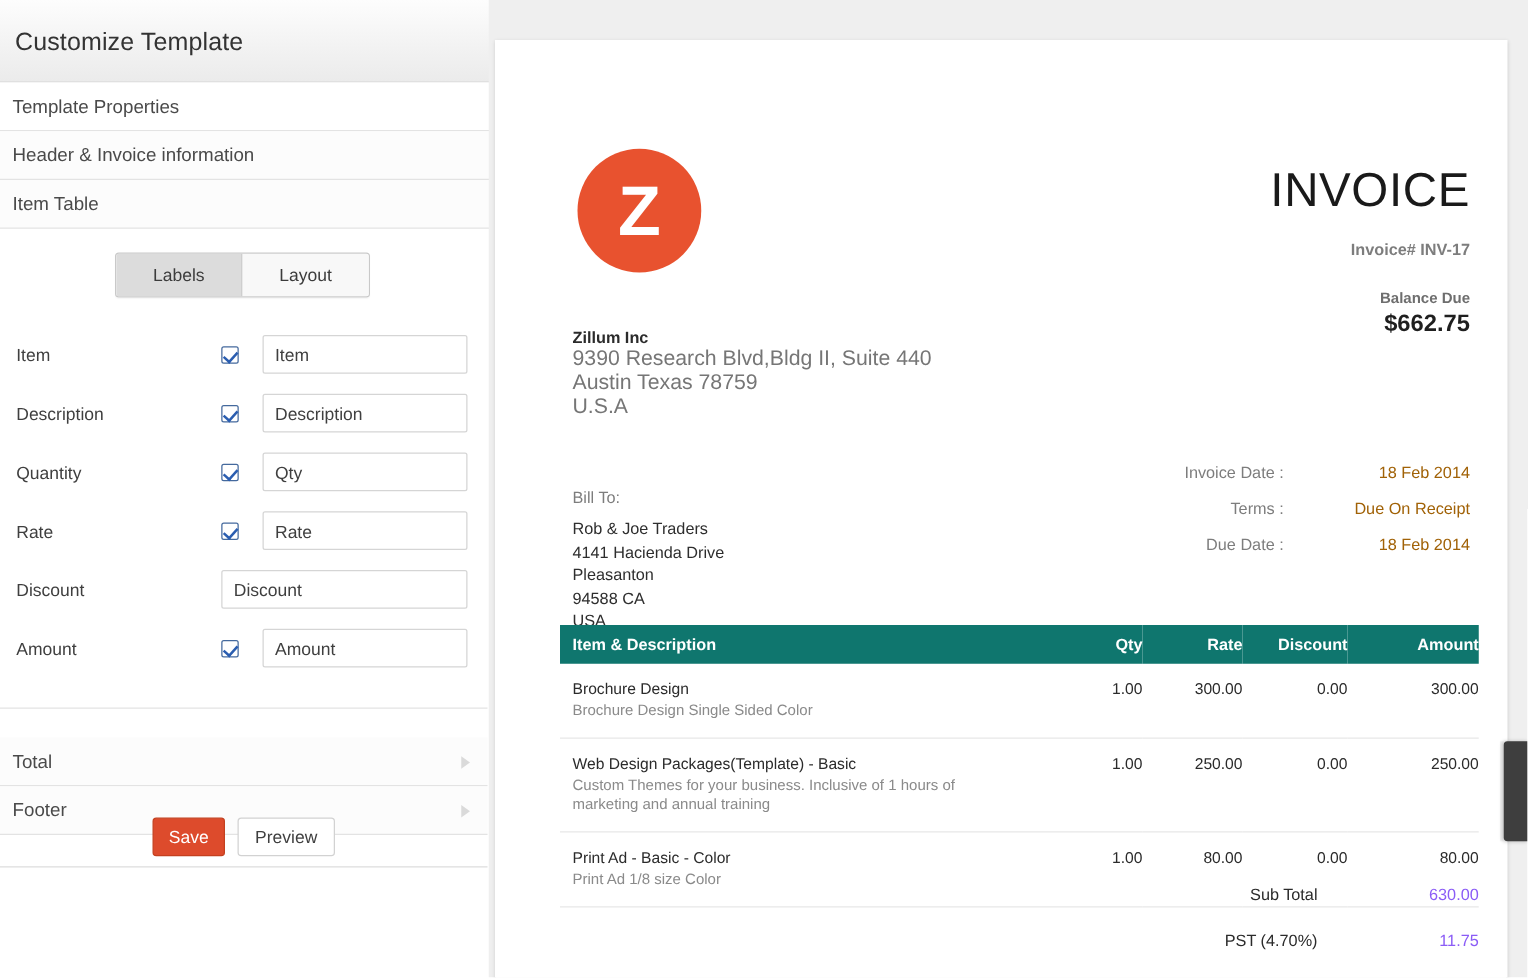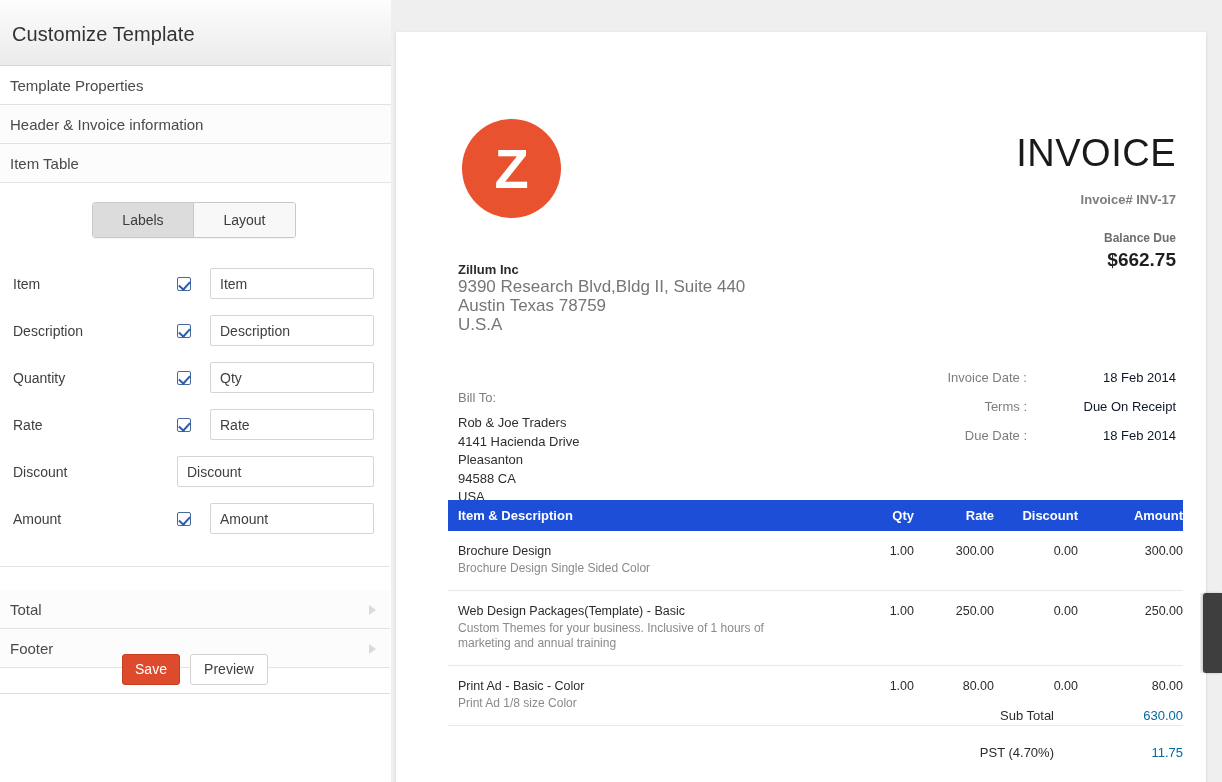--- a/index.html
+++ b/index.html
@@ -215,31 +215,31 @@
   .meta-row {
     display: flex; justify-content: flex-end;
     align-items: baseline;
     height: 29px;
   }
   .meta-key {
     font-size: 13px; color: #7d7d7d;
     text-align: right; padding-right: 45px;
   }
   .meta-val {
-    font-size: 13px; color: #0f172a;
+    font-size: 13px; color: #a16207;
     width: 104px; text-align: right;
   }
 
   .itable {
     position: absolute; left: 52px; top: 468px;
     width: 735px;
     border-collapse: collapse;
   }
   .itable thead th {
-    background: #1d4ed8;
+    background: #0f766e;
     color: #ffffff;
     font-size: 13px; font-weight: 700;
     padding: 8px 0;
     height: 30px;
   }
   .th-item { text-align: left; padding-left: 10px !important; }
   .th-num  { text-align: right; }
   .col-item { width: 392px; }
   .col-qty { width: 74px; }
   .col-rate { width: 80px; }
@@ -260,21 +260,21 @@
     line-height: 15px; padding-top: 3px;
     max-width: 360px;
   }
 
   .totals { position: absolute; right: 23px; top: 676px; width: 320px; }
   .tot-row {
     display: flex; justify-content: flex-end;
     align-items: baseline; height: 37px;
   }
   .tot-key { font-size: 13px; color: #2b2b2b; padding-right: 45px; }
-  .tot-val { font-size: 13px; color: #0369a1; width: 84px; text-align: right; }
+  .tot-val { font-size: 13px; color: #8b5cf6; width: 84px; text-align: right; }
 
   .edge-widget {
     position: absolute; right: 0; top: 593px;
     width: 19px; height: 80px;
     background: #3e3e3e;
     border-radius: 3px 0 0 3px;
     box-shadow: -1px 0 3px rgba(0,0,0,0.2);
     overflow: hidden;
   }
   .edge-strip {

